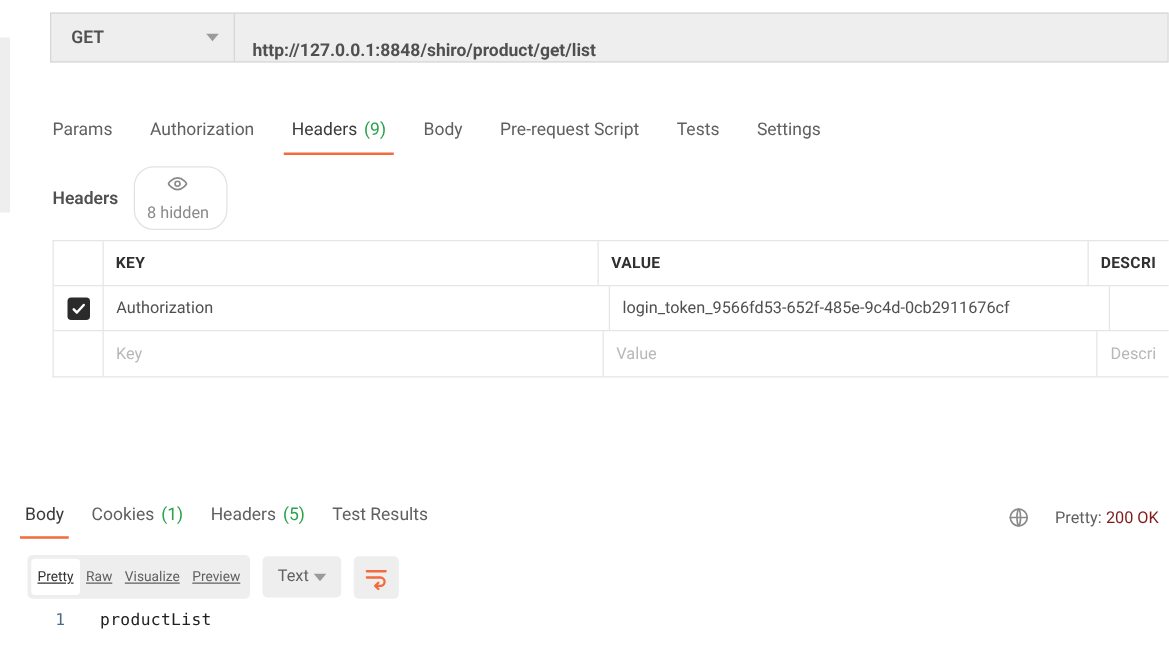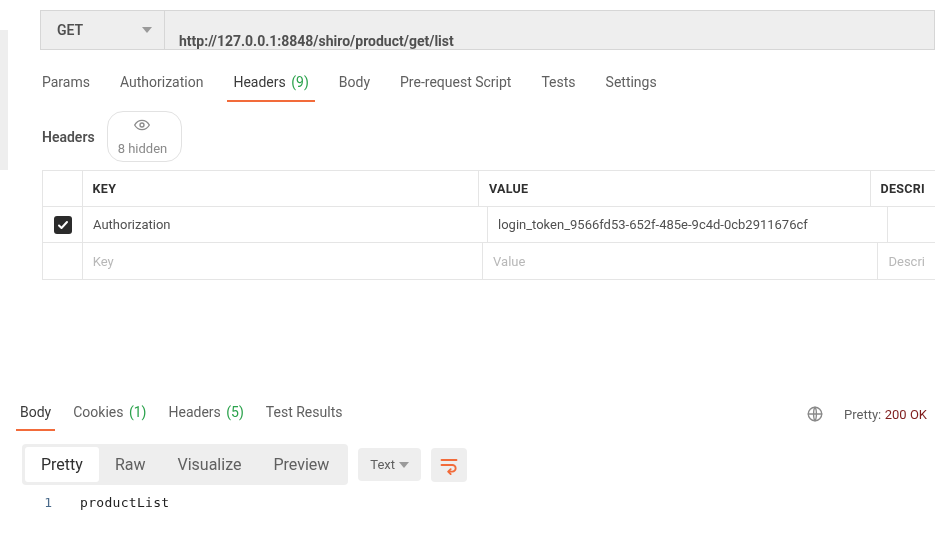--- a/index.html
+++ b/index.html
@@ -31,21 +31,21 @@
     align-items: stretch;
     margin: 10px 0 0 20px;
     height: 40px;
     border: 1px solid #d6d6d6;
     background: #eeeeee;
   }
   .method-select {
     display: flex;
     align-items: center;
     justify-content: space-between;
-    width: 124px;
+    width: 147px;
     padding: 0 12px 0 16px;
     font-weight: 600;
     font-size: 14px;
     color: #505050;
     border-right: 1px solid #d6d6d6;
     cursor: pointer;
   }
   .chevron-down {
     width: 0; height: 0;
     border-left: 5px solid transparent;
@@ -67,20 +67,21 @@
     align-items: center;
     gap: 30px;
     margin: 18px 0 0 22px;
     font-size: 14px;
     color: #606060;
   }
   .req-tab {
     position: relative;
     padding: 6px 0 11px 0;
     cursor: pointer;
+    margin-top: 22px;
   }
   .req-tab.active {
     color: #3a3a3a;
   }
   .req-tab.active::after {
     content: "";
     position: absolute;
     left: -6px;
     right: -6px;
     bottom: -1px;
@@ -197,25 +198,26 @@
     gap: 10px;
     margin: 14px 0 0 2px;
   }
   .seg {
     display: flex;
     background: #eeeeee;
     border-radius: 4px;
     padding: 3px;
   }
   .seg-btn {
-    padding: 8px 16px;
-    font-size: 16px;
+    padding: 8px 5px;
+    font-size: 11px;
     color: #606060;
     cursor: pointer;
     border-radius: 3px;
+    text-decoration: underline;
   }
   .seg-btn.active {
     background: #fff;
     color: #303030;
   }
   .type-dd {
     display: flex;
     align-items: center;
     gap: 4px;
     background: #eeeeee;

